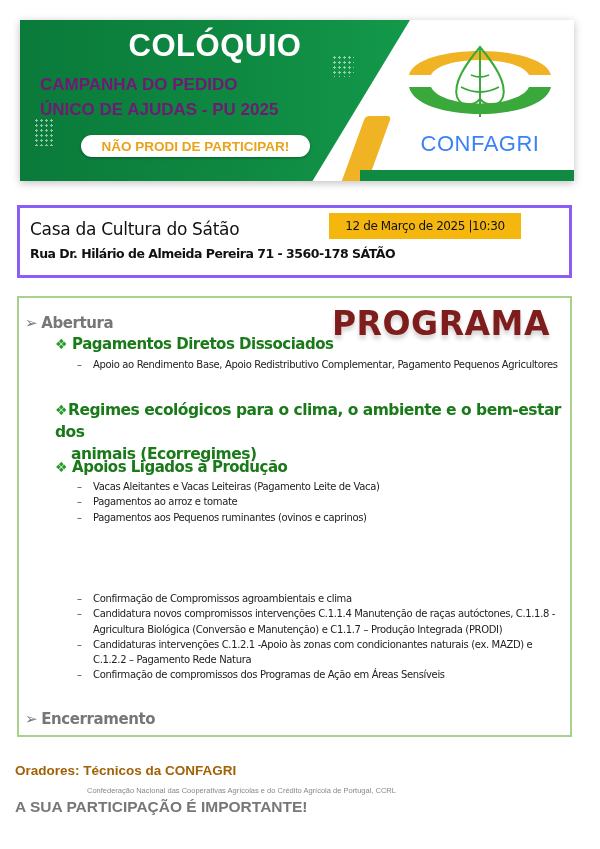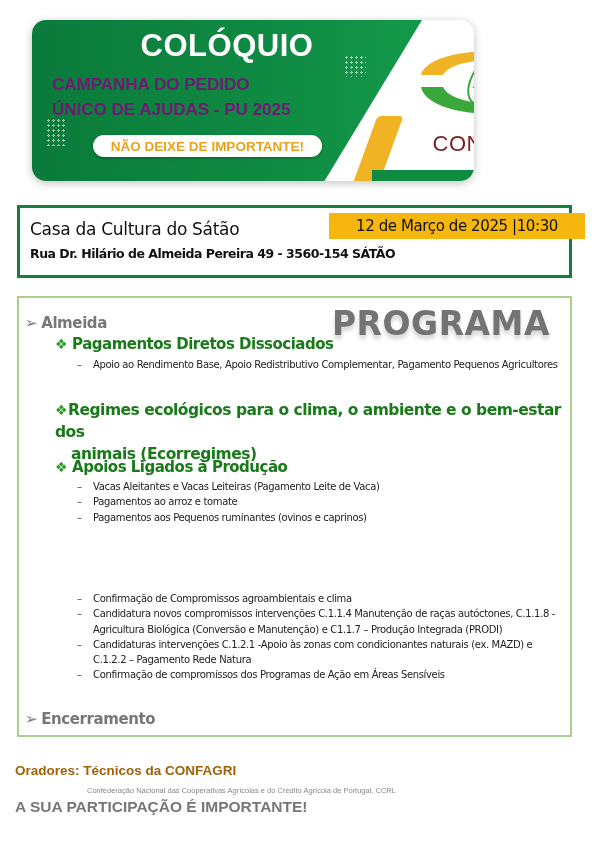--- a/index.html
+++ b/index.html
@@ -1,25 +1,24 @@
 <!DOCTYPE html>
 <html><head>
 <meta charset="utf-8">
 <style>
   * { box-sizing: border-box; margin: 0; padding: 0; }
   html, body { width: 600px; height: 849px; background: #ffffff; overflow: hidden; }
   body { position: relative; font-family: "Liberation Sans", sans-serif; color: #222; }
 
   
   .banner {
-    position: absolute; left: 32px; top: 20px; width: 442px; height: 161px;
+    position: absolute; left: 20px; top: 20px; width: 554px; height: 161px;
     box-shadow: 0 2px 8px rgba(0,0,0,0.25);
     background: #ffffff;
     overflow: hidden;
-    border-radius: 14px;
   }
   .banner-green {
     position: absolute; left: 0; top: 0; width: 390px; height: 161px;
     background: linear-gradient(90deg, #0a7a3a 0%, #0f8a42 60%, #13994a 100%);
     clip-path: polygon(0 0, 100% 0, 75% 100%, 0 100%);
   }
   .banner-yellow {
     position: absolute; left: 332px; top: 96px; width: 26px; height: 74px;
     background: #f0b323;
     transform: skewX(-20deg);
@@ -47,52 +46,52 @@
     background: #ffffff; border-radius: 11px;
     color: #e8a21c; font-weight: bold; font-size: 13.5px;
     display: flex; align-items: center; justify-content: center;
     box-shadow: 0 1px 3px rgba(0,0,0,0.3);
   }
   .logo-area {
     position: absolute; left: 375px; top: 15px; width: 170px; height: 135px;
   }
   .logo-name {
     position: absolute; left: 0; top: 96px; width: 170px; text-align: center;
-    font-size: 22px; color: #7f1d1d; letter-spacing: 0.5px;
+    font-size: 22px; color: #3b82f6; letter-spacing: 0.5px;
   }
 
   
   .venue {
     position: absolute; left: 17px; top: 205px; width: 555px; height: 73px;
-    border: 3px solid #15803d;
+    border: 3px solid #8b5cf6;
   }
   .venue-name {
     position: absolute; left: 10px; top: 11px;
     font-size: 17px; color: #111; font-family: "DejaVu Sans", sans-serif; letter-spacing: -0.3px;
   }
   .venue-date {
-    position: absolute; left: 309px; top: 5px; width: 256px; height: 26px;
+    position: absolute; left: 309px; top: 5px; width: 192px; height: 26px;
     background: #f5b70e; color: #111;
-    font-size: 15px; font-family: "DejaVu Sans", sans-serif; letter-spacing: -0.4px;
+    font-size: 12px; font-family: "DejaVu Sans", sans-serif; letter-spacing: -0.4px;
     display: flex; align-items: center; justify-content: center;
   }
   .venue-address {
     position: absolute; left: 10px; top: 38px;
     font-size: 12.5px; font-weight: bold; color: #111; font-family: "DejaVu Sans", sans-serif; letter-spacing: -0.5px;
   }
 
   
   .program {
     position: absolute; left: 17px; top: 296px; width: 555px; height: 441px;
     border: 2px solid #a7d18c;
   }
   .program-title {
     position: absolute; right: 20px; top: 6px;
     font-family: "DejaVu Sans", sans-serif; font-weight: bold; font-size: 33px;
-    color: #737373; letter-spacing: 0.5px;
+    color: #7f1d1d; letter-spacing: 0.5px;
     text-shadow: 0 4px 4px rgba(0,0,0,0.18);
     margin-left: 8px;
   }
   .outer-item {
     position: absolute; left: 6px; font-family: "DejaVu Sans", sans-serif;
     font-size: 15px; font-weight: bold; color: #777777; letter-spacing: -0.4px;
   }
   .outer-item .arrow { font-weight: normal; color: #777; margin-right: 4px; }
   .section {
     position: absolute; left: 36px; width: 510px;
@@ -133,49 +132,49 @@
   <div class="banner-yellow"></div>
   <div class="banner-bottom-bar"></div>
   <div class="dots" style="left:14px; top:98px;"></div>
   <div class="dots" style="left:312px; top:35px; width:22px; height:22px;"></div>
 
   <div class="title-colloquio">COLÓQUIO</div>
   <div class="title-sub">
     <div>CAMPANHA DO PEDIDO</div>
     <div>ÚNICO DE AJUDAS - PU 2025</div>
   </div>
-  <div class="cta-pill">NÃO DEIXE DE IMPORTANTE!</div>
+  <div class="cta-pill">NÃO PRODI DE PARTICIPAR!</div>
 
   <div class="logo-area">
     <svg width="170" height="95" viewBox="0 0 170 95">
 
       <path d="M14 40 C 22 8, 148 8, 156 40 L 134 40 C 124 20, 46 20, 36 40 Z" fill="#f0b323"></path>
 
       <path d="M14 52 C 22 88, 148 88, 156 52 L 134 52 C 124 74, 46 74, 36 52 Z" fill="#3aa83a"></path>
 
       <path d="M85 12 C 70 30, 58 48, 62 62 C 66 72, 78 72, 85 64 C 92 72, 104 72, 108 62 C 112 48, 100 30, 85 12 Z" fill="none" stroke="#3aa83a" stroke-width="2"></path>
       <line x1="85" y1="12" x2="85" y2="82" stroke="#3aa83a" stroke-width="2"></line>
       <path d="M76 40 Q 85 44, 94 40" fill="none" stroke="#3aa83a" stroke-width="1.8"></path>
       <path d="M66 52 Q 85 62, 104 52" fill="none" stroke="#3aa83a" stroke-width="1.8"></path>
     </svg>
     <div class="logo-name">CONFAGRI</div>
   </div>
 </div>
 
 <div class="venue">
   <div class="venue-name">Casa da Cultura do Sátão</div>
   <div class="venue-date">12 de Março de 2025 |10:30</div>
-  <div class="venue-address">Rua Dr. Hilário de Almeida Pereira 49 - 3560-154 SÁTÃO</div>
+  <div class="venue-address">Rua Dr. Hilário de Almeida Pereira 71 - 3560-178 SÁTÃO</div>
 </div>
 
 <div class="program">
   <div class="program-title">PROGRAMA</div>
 
   <div class="outer-item" style="top:16px;">
-    <span class="arrow">➢</span><span>Almeida</span>
+    <span class="arrow">➢</span><span>Abertura</span>
   </div>
 
   <div class="section" style="top:35px;">
     <span class="diamond">❖</span><span>Pagamentos Diretos Dissociados</span>
   </div>
   <ul class="sub-list" style="top:59px;">
     <li>Apoio ao Rendimento Base, Apoio Redistributivo Complementar, Pagamento Pequenos Agricultores</li>
   </ul>
 
   <div class="section wide" style="top:101px;">

